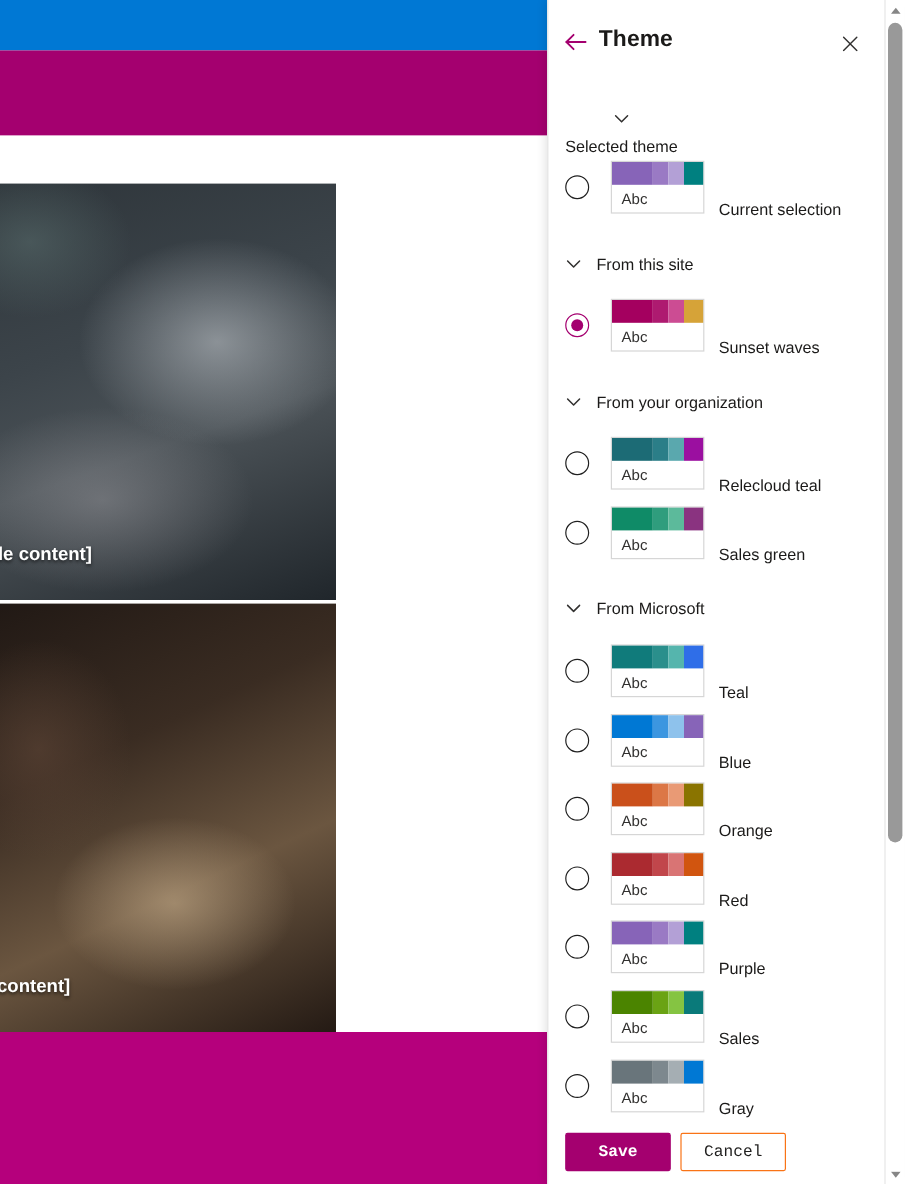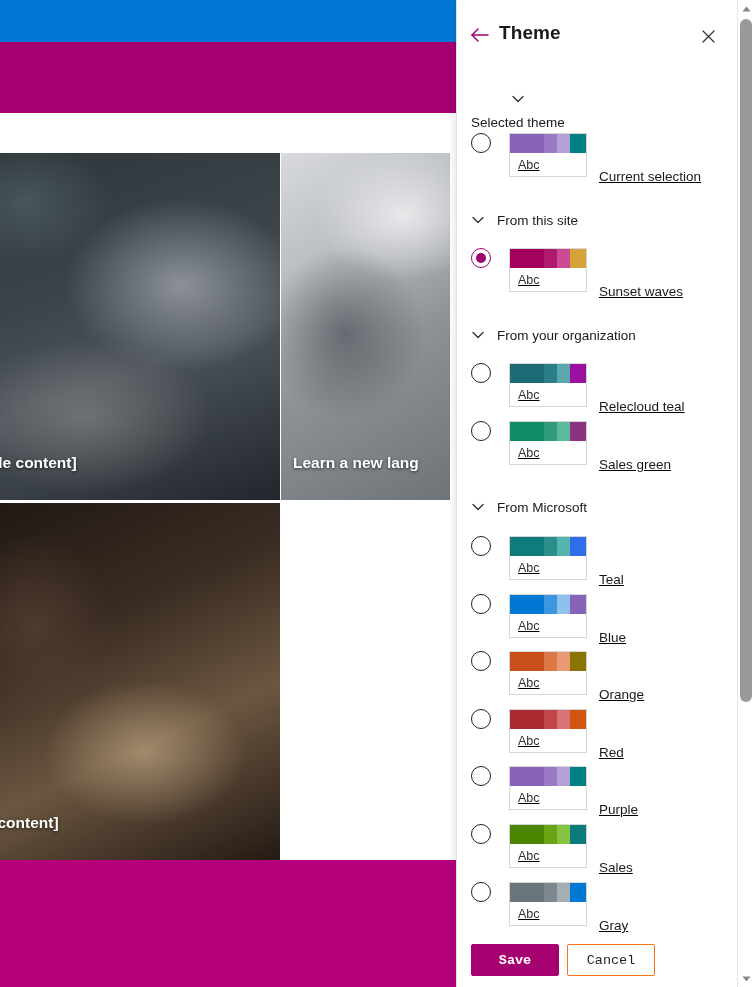--- a/index.html
+++ b/index.html
@@ -180,21 +180,21 @@
     font-size: 13.5px;
     color: #1b1a19;
   }
 
   .theme-row {
     position: absolute;
     left: 14px;
     width: 262px;
     height: 46px;
     display: flex;
-    text-decoration: underline;
+    align-items: center;
   }
   .radio {
     width: 20px; height: 20px;
     border-radius: 50%;
     border: 1px solid #202020;
     box-sizing: border-box;
     flex: 0 0 auto;
     margin-right: 18px;
     position: relative;
     background: #fff;
@@ -311,23 +311,20 @@
 <div id="app">
 
   <div class="page">
     <div class="topbar-blue"></div>
     <div class="band-magenta"></div>
     <div class="white-strip"></div>
 
     <div class="tiles">
       <div class="tile tile-tl">
         <div class="cap">s [Sample content]</div>
-      </div>
-      <div class="tile tile-tr">
-        <div class="cap cap-right">Learn a new lang</div>
       </div>
       <div class="tile tile-bl">
         <div class="cap">Sample content]</div>
       </div>
     </div>
 
     <div class="footer-band"></div>
   </div>
 
   <div class="panel">

